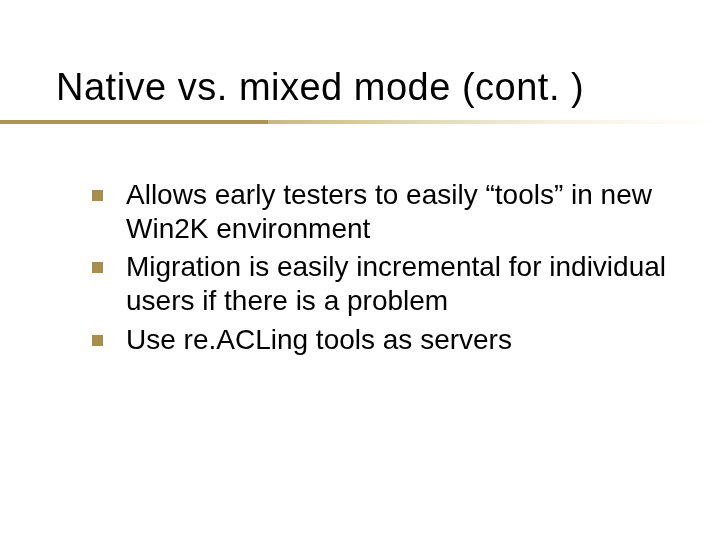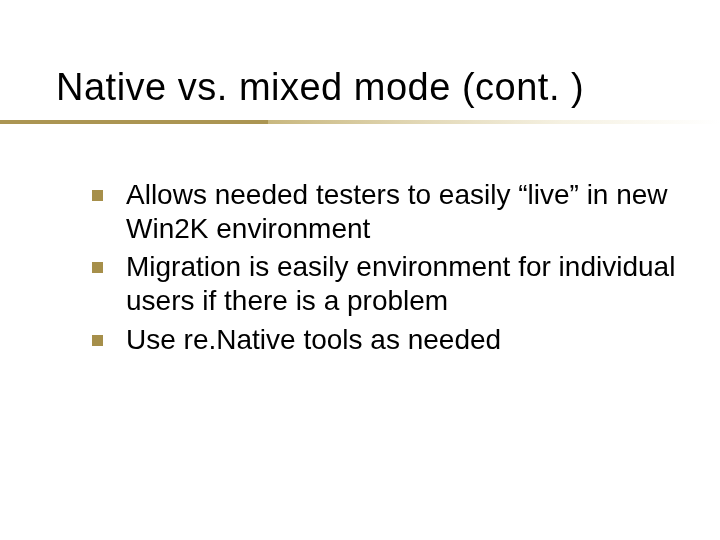--- a/index.html
+++ b/index.html
@@ -95,24 +95,24 @@
   </div>
 
   <div class="rule">
     <div class="solid"></div>
     <div class="fade"></div>
   </div>
 
   <div class="body">
     <ul class="bullets">
       <li>
-        <span>Allows needed testers to easily “live” in new Win2K environment</span>
+        <span>Allows early testers to easily “tools” in new Win2K environment</span>
       </li>
       <li>
-        <span>Migration is easily environment for individual users if there is a problem</span>
+        <span>Migration is easily incremental for individual users if there is a problem</span>
       </li>
       <li>
-        <span>Use re.Native tools as needed</span>
+        <span>Use re.ACLing tools as servers</span>
       </li>
     </ul>
   </div>
 
 </div>
 
 </body></html>

